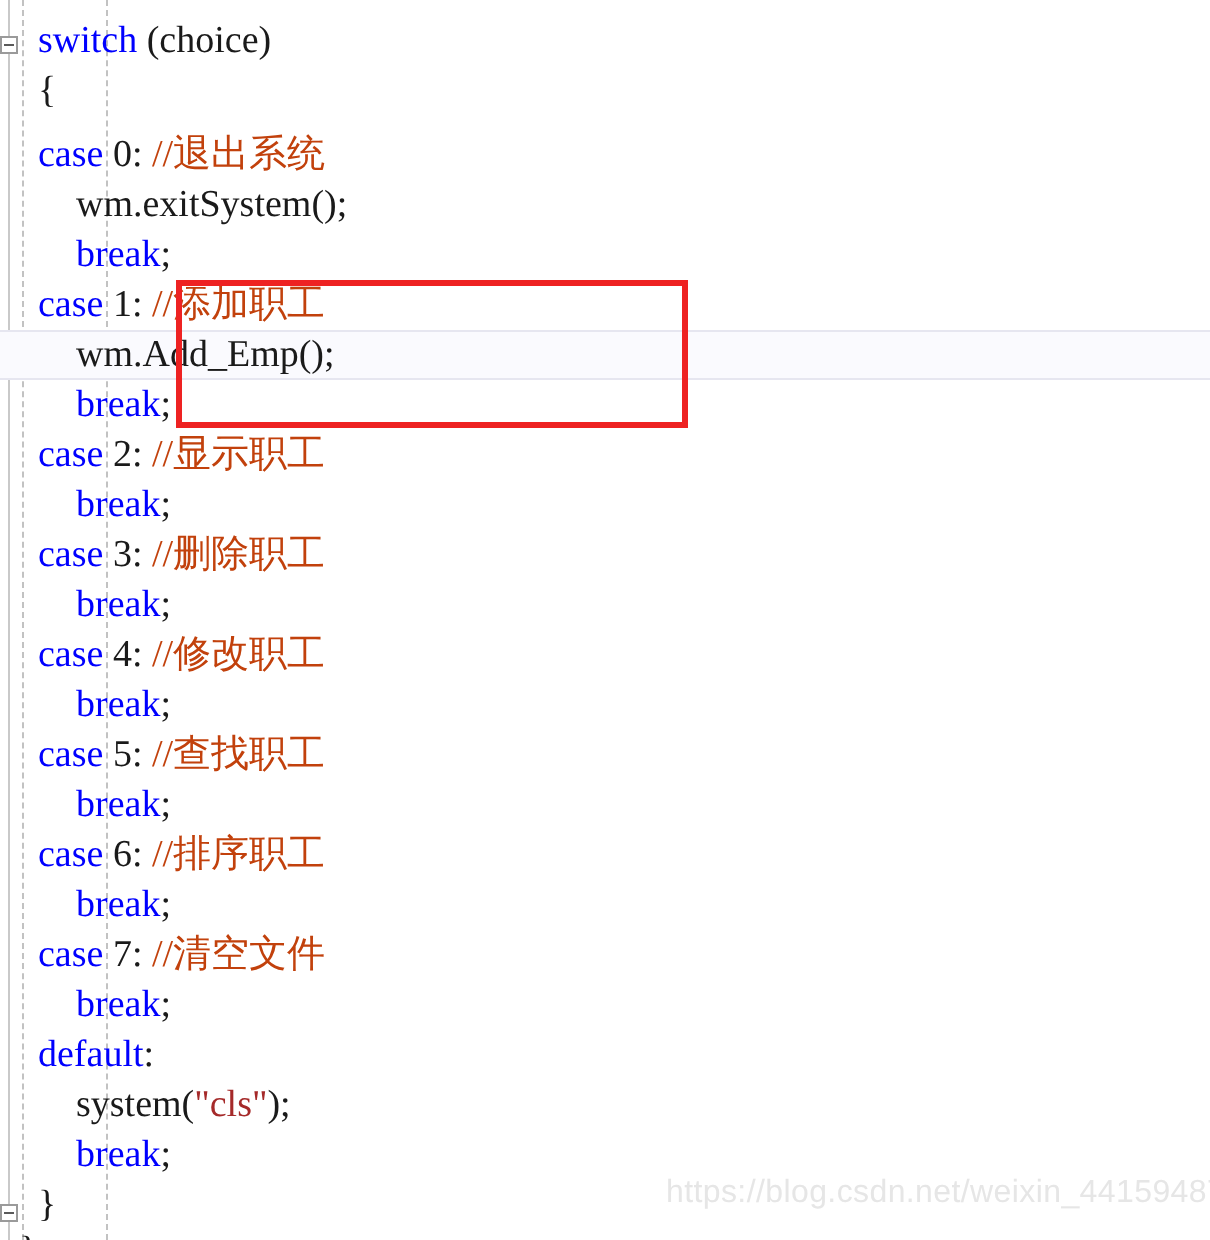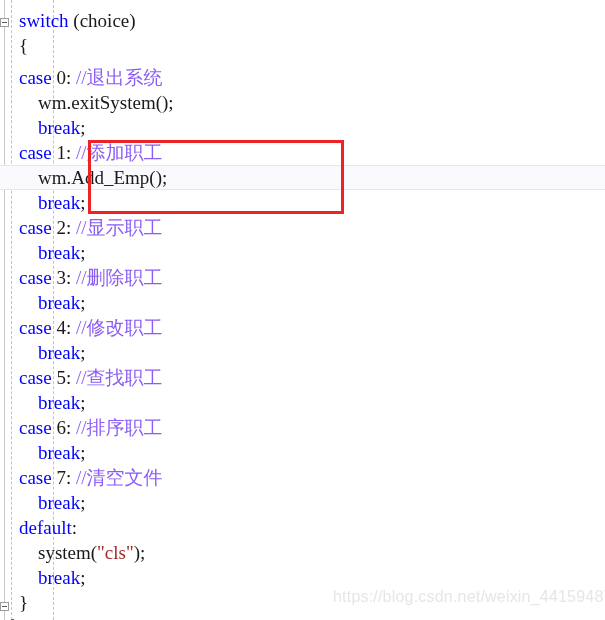--- a/index.html
+++ b/index.html
@@ -72,21 +72,21 @@
   .line {
     position: absolute;
     left: 0;
     width: 580px;
     height: 25px;
     white-space: pre;
   }
   .tok { white-space: pre; }
   .kw      { color: #0000ff; }
   .plain   { color: #1a1a1a; }
-  .comment { color: #8b5cf6; }
+  .comment { color: #c2410c; }
   .str     { color: #a52a2a; }
   
   .annot-rect {
     position: absolute;
     border: 3px solid #ee2222;
     box-sizing: border-box;
     background: transparent;
     pointer-events: none;
   }
   

